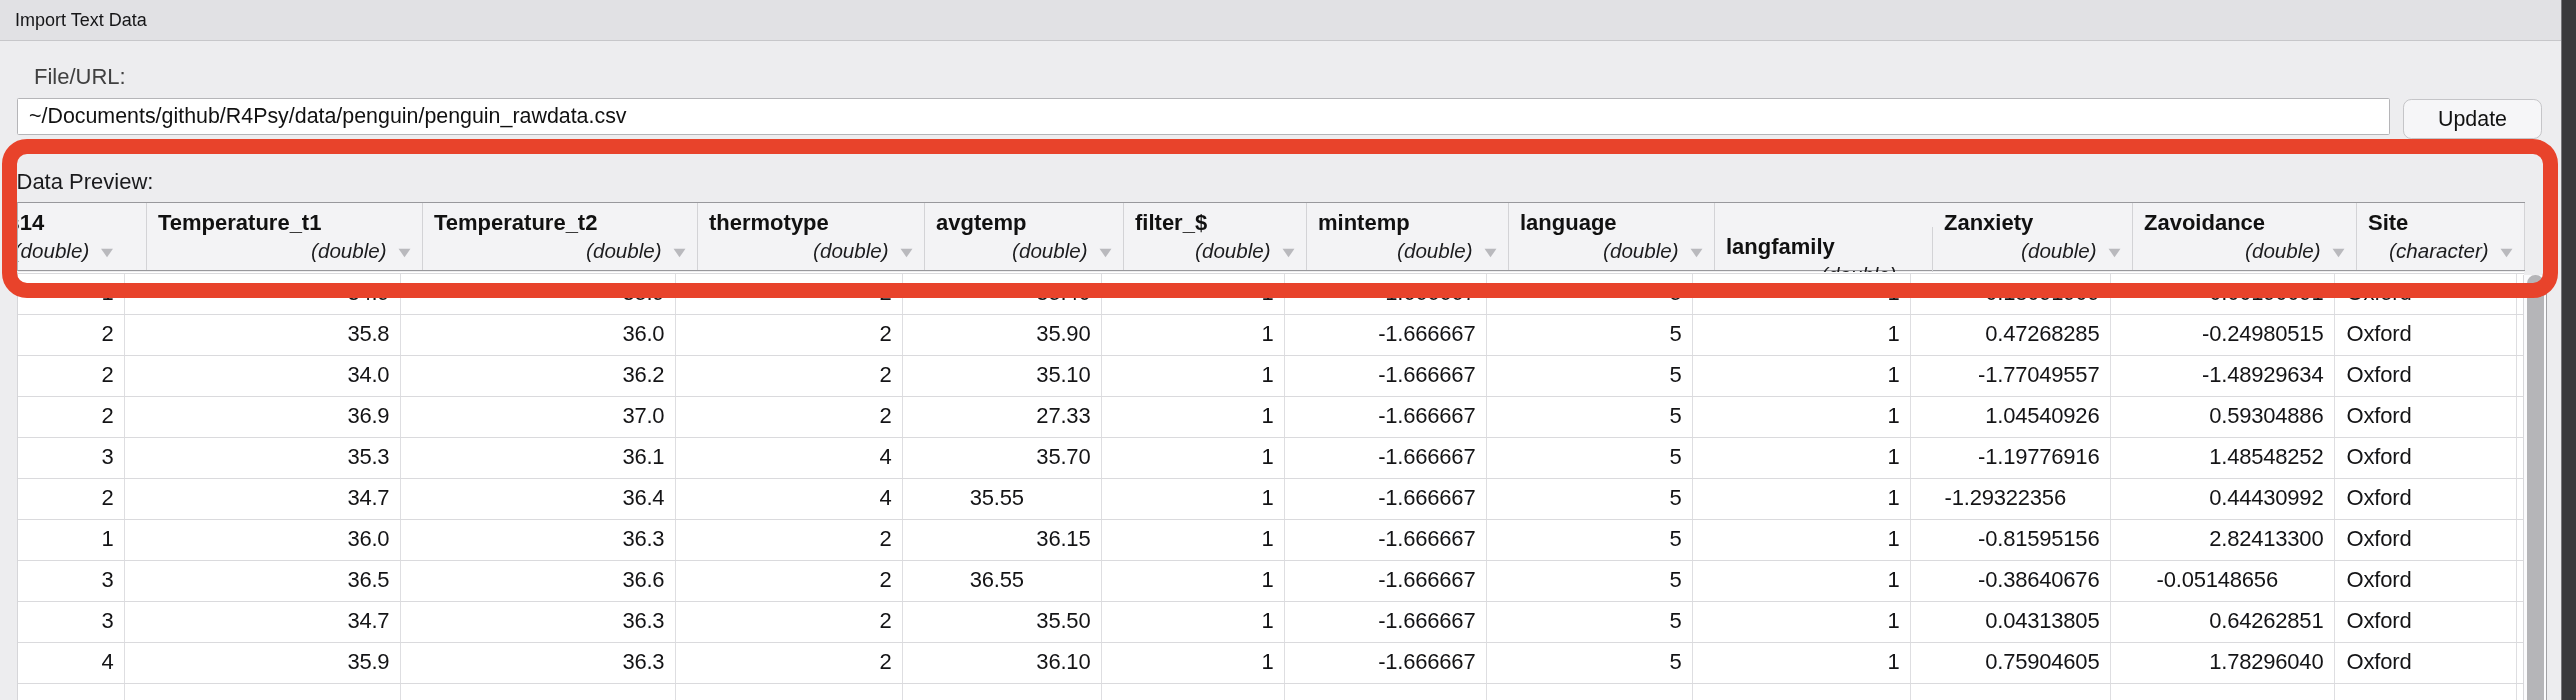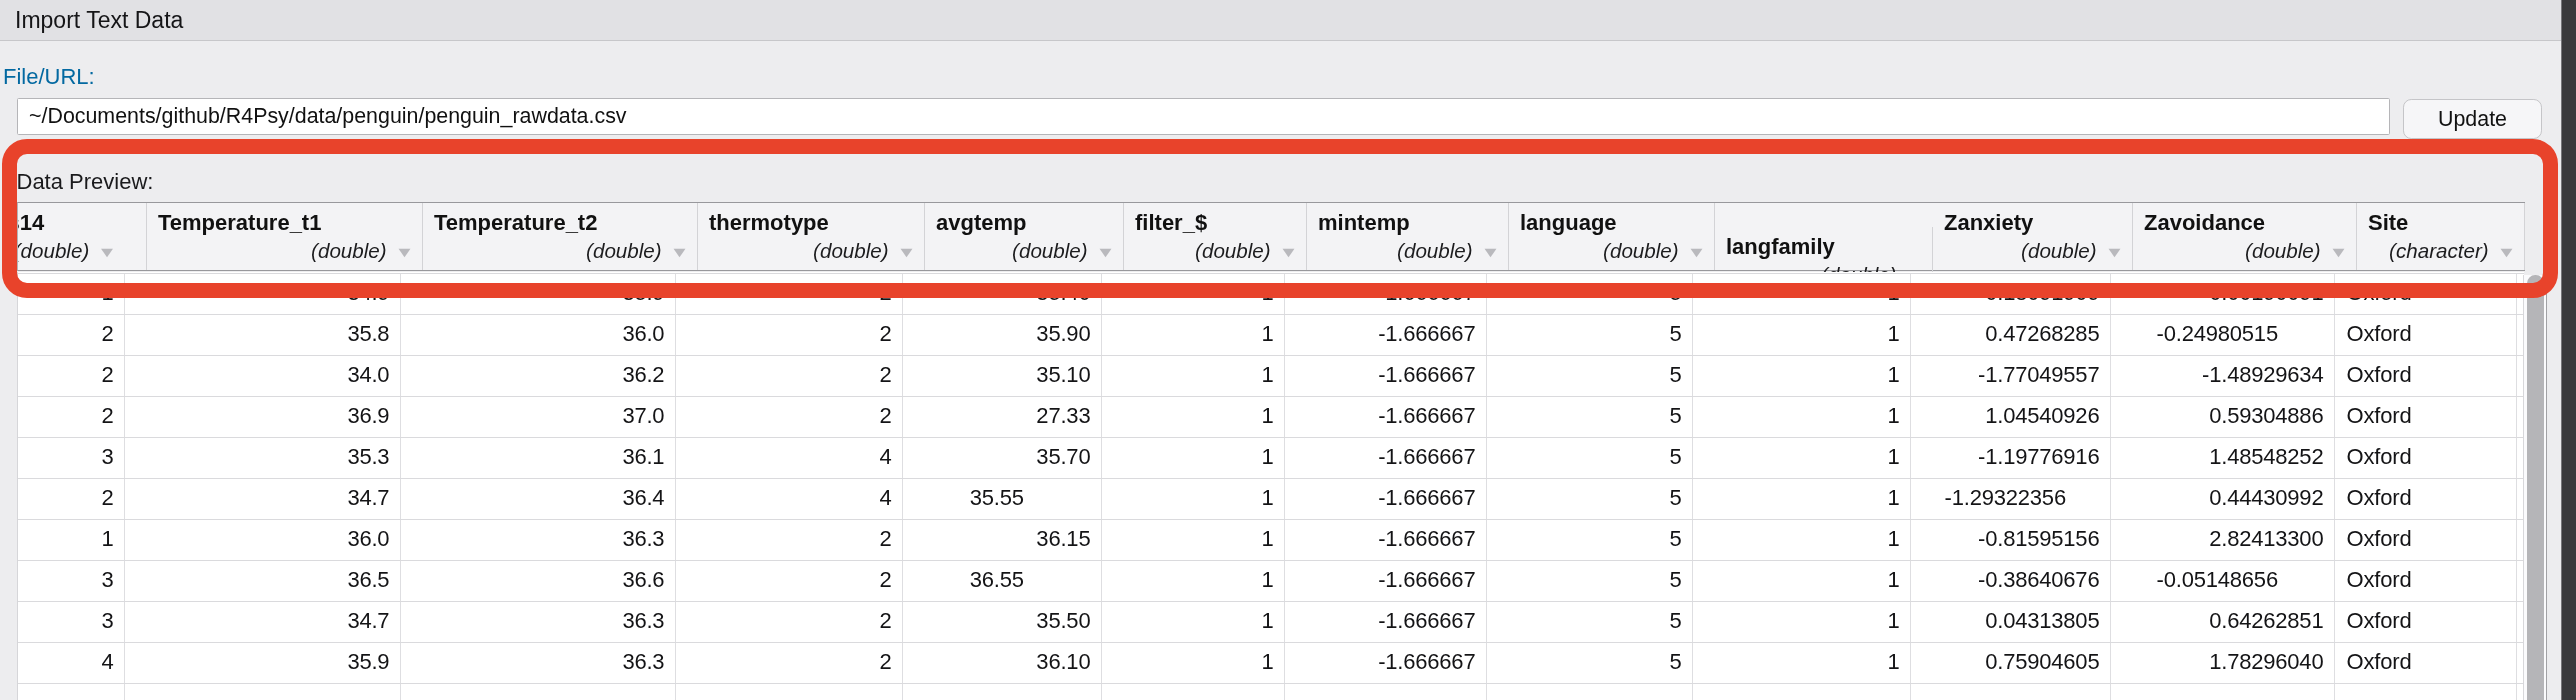--- a/index.html
+++ b/index.html
@@ -12,27 +12,27 @@
   }
 
   
   .titlebar {
     position: absolute; left: 0; top: 0; width: 2576px; height: 41px;
     background: #e1e1e4;
     border-bottom: 1.6px solid #c7c7ca;
   }
   .titlebar .title {
     position: absolute; left: 15px; top: 0; line-height: 40px;
-    font-size: 23px; font-weight: 500; color: #151517;
+    font-size: 18px; font-weight: 500; color: #151517;
   }
 
   
   .fileurl-label {
-    position: absolute; left: 3px; top: 64px;
-    font-size: 22px; color: #0369a1;
+    position: absolute; left: 34px; top: 64px;
+    font-size: 22px; color: #404040;
   }
   .fileurl-input {
     position: absolute; left: 16.5px; top: 98px; width: 2373px; height: 37px;
     background: #ffffff;
     border: 1.6px solid #b5b5b8; border-radius: 1.6px;
     font-family: "Liberation Sans", sans-serif;
     font-size: 21.4px; color: #111; padding: 0 11.5px;
     outline: none;
   }
   .update-btn {
@@ -241,21 +241,21 @@
         <div class="tcell al-r" style="width: 129px;">2</div>
         <div class="tcell al-r" style="width: 276px;">35.8</div>
         <div class="tcell al-r" style="width: 275px;">36.0</div>
         <div class="tcell al-r" style="width: 227px;">2</div>
         <div class="tcell al-r" style="width: 199px;">35.90</div>
         <div class="tcell al-r" style="width: 183px;">1</div>
         <div class="tcell al-r" style="width: 202px;">-1.666667</div>
         <div class="tcell al-r" style="width: 206px;">5</div>
         <div class="tcell al-r" style="width: 218px;">1</div>
         <div class="tcell al-r" style="width: 200px;">0.47268285</div>
-        <div class="tcell al-r" style="width: 224px; text-align: center;">-0.24980515</div>
+        <div class="tcell al-r" style="width: 224px;">-0.24980515</div>
         <div class="tcell al-l" style="width: 182px;">Oxford</div>
       </div>
       <div class="trow">
         <div class="tcell al-r" style="width: 129px;">2</div>
         <div class="tcell al-r" style="width: 276px;">34.0</div>
         <div class="tcell al-r" style="width: 275px;">36.2</div>
         <div class="tcell al-r" style="width: 227px;">2</div>
         <div class="tcell al-r" style="width: 199px;">35.10</div>
         <div class="tcell al-r" style="width: 183px;">1</div>
         <div class="tcell al-r" style="width: 202px;">-1.666667</div>

